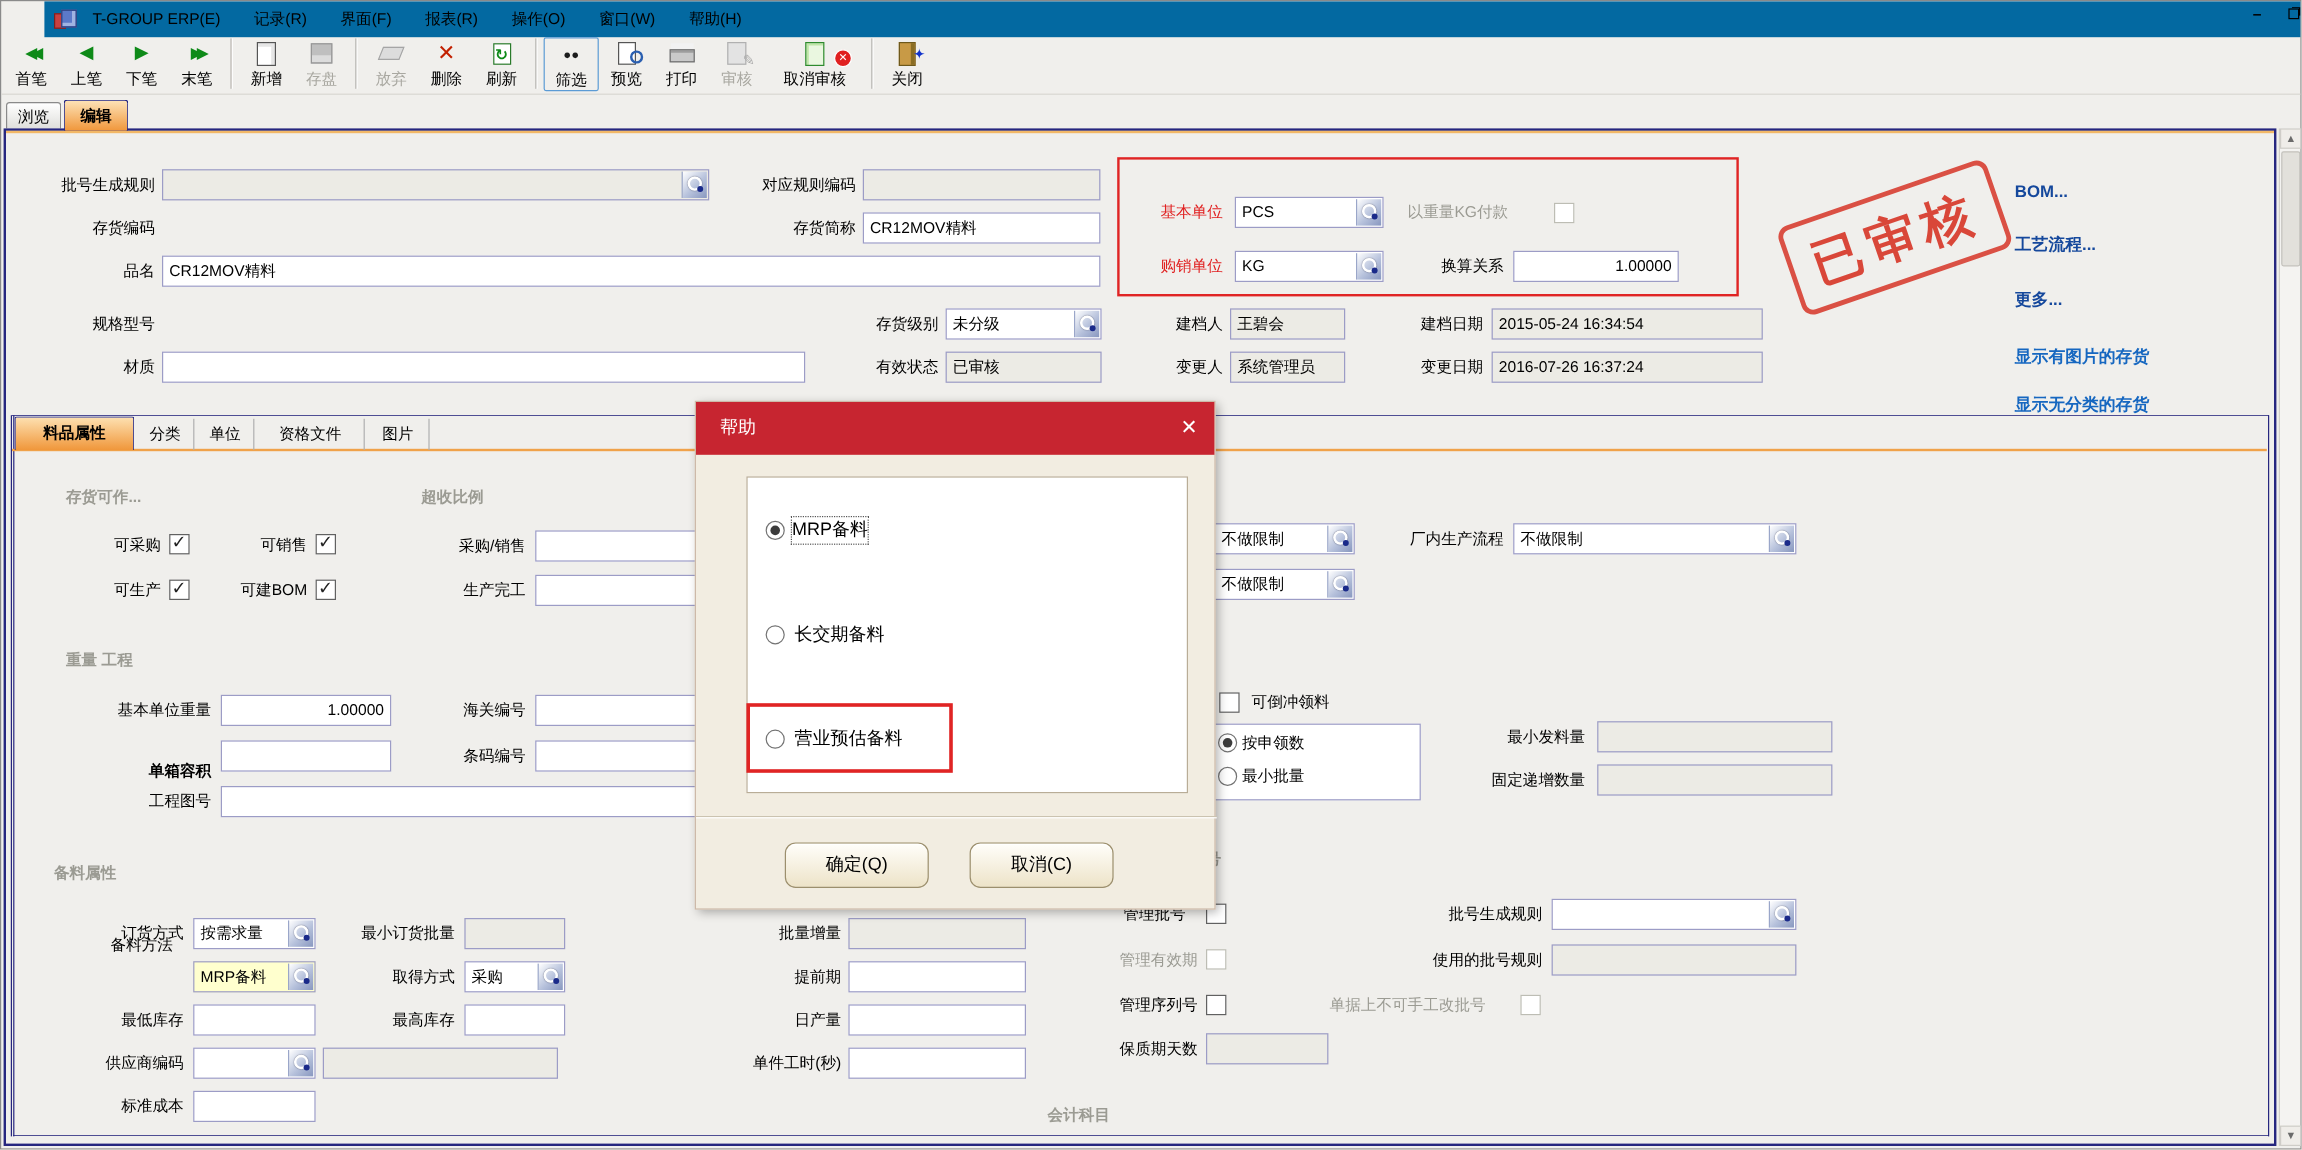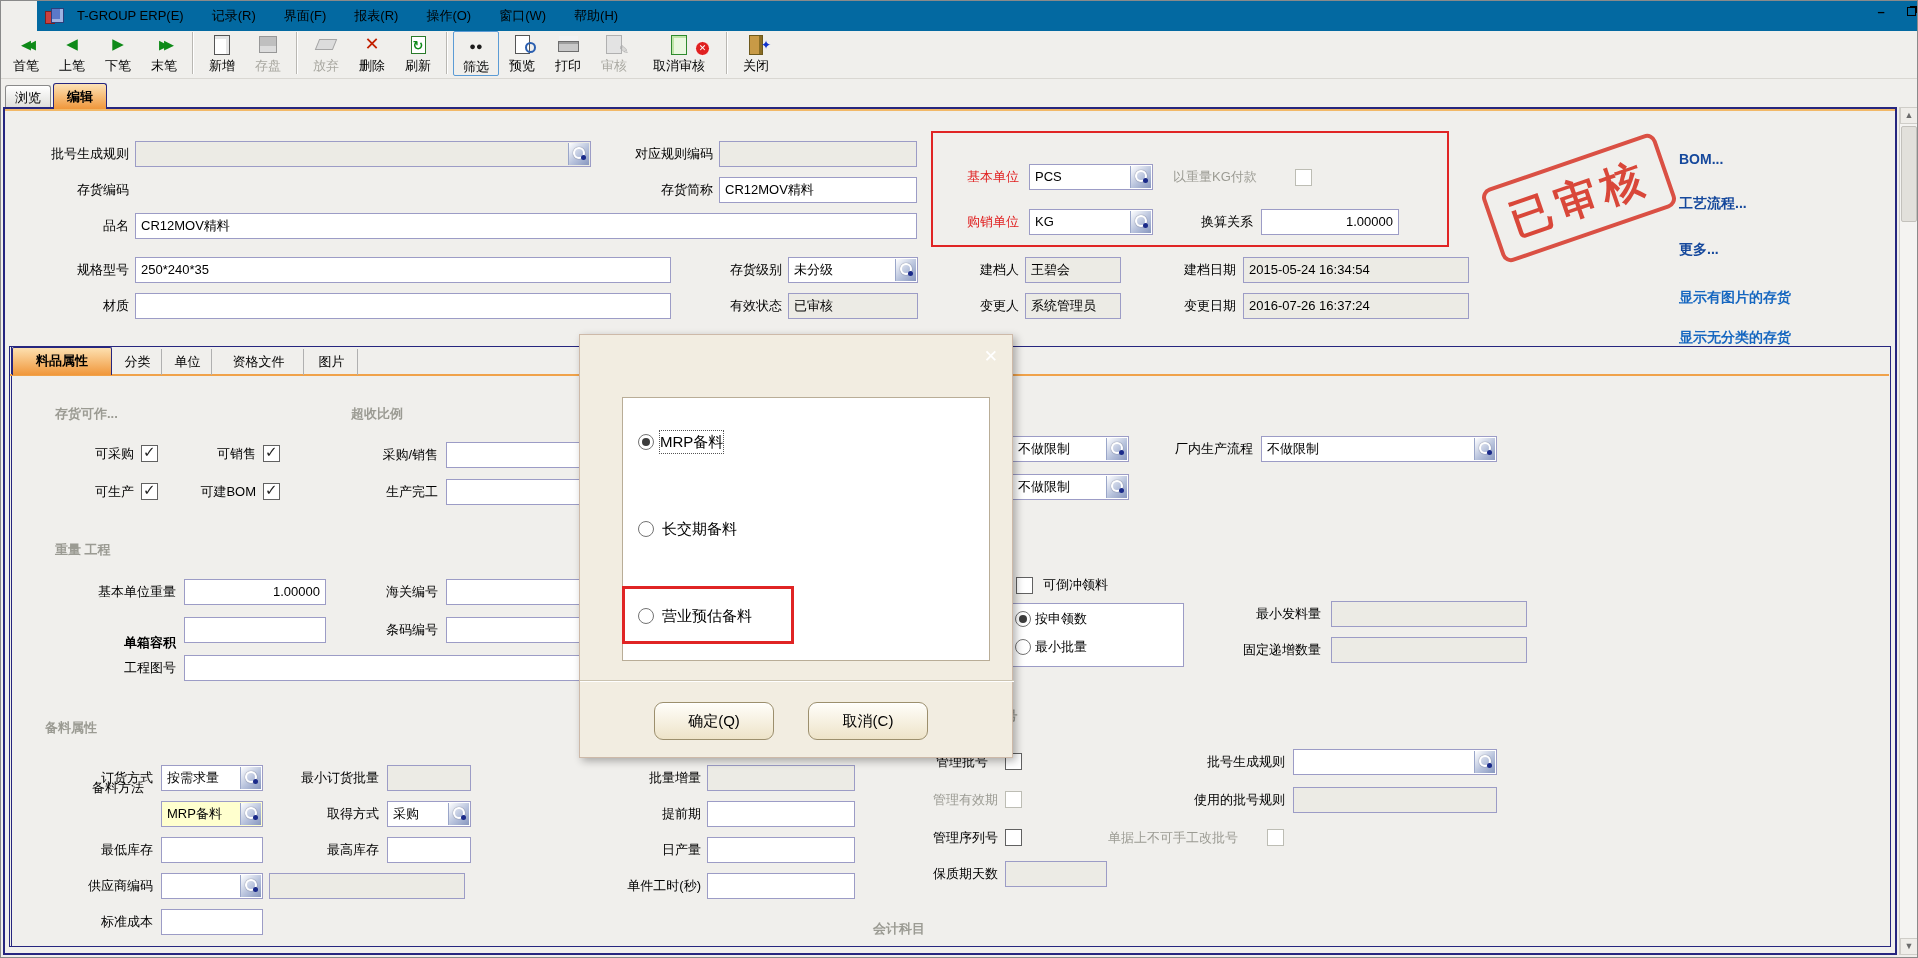--- a/index.html
+++ b/index.html
@@ -145,21 +145,20 @@
   <div class="fld dis" style="left:718px;top:140px;width:198px;"></div>
 
   <div class="lbl" style="left:8px;top:176px;width:120px;">存货编码</div>
   <div class="lbl" style="left:600px;top:176px;width:112px;">存货简称</div>
   <div class="fld" style="left:718px;top:176px;width:198px;">CR12MOV精料</div>
 
   <div class="lbl" style="left:8px;top:212px;width:120px;">品名</div>
   <div class="fld" style="left:134px;top:212px;width:782px;">CR12MOV精料</div>
 
   <div class="lbl" style="left:8px;top:256px;width:120px;">规格型号</div>
-  <div class="fld" style="left:134px;top:256px;width:536px;">250*240*35</div>
   <div class="lbl" style="left:695px;top:256px;width:86px;">存货级别</div>
   <div class="fld hasmag" style="left:787px;top:256px;width:130px;"><span>未分级</span><span class="mag"></span></div>
   <div class="lbl" style="left:950px;top:256px;width:68px;">建档人</div>
   <div class="fld dis" style="left:1024px;top:256px;width:96px;">王碧会</div>
   <div class="lbl" style="left:1170px;top:256px;width:65px;">建档日期</div>
   <div class="fld dis" style="left:1242px;top:256px;width:226px;">2015-05-24 16:34:54</div>
 
   <div class="lbl" style="left:8px;top:292px;width:120px;">材质</div>
   <div class="fld" style="left:134px;top:292px;width:536px;"></div>
   <div class="lbl" style="left:695px;top:292px;width:86px;">有效状态</div>
@@ -279,20 +278,21 @@
   <div class="lbl" style="left:1166px;top:786px;width:118px;">使用的批号规则</div>
   <div class="fld dis" style="left:1292px;top:786px;width:204px;"></div>
   <div class="lbl" style="left:912px;top:824px;width:85px;">管理序列号</div>
   <div class="cb" style="left:1004px;top:828px;"></div>
   <div class="lbl llbl glbl" style="left:1107px;top:824px;width:152px;">单据上不可手工改批号</div>
   <div class="cb disab" style="left:1266px;top:828px;"></div>
   <div class="lbl" style="left:912px;top:860px;width:85px;">保质期天数</div>
   <div class="fld dis" style="left:1004px;top:860px;width:102px;"></div>
 
   <div class="modal">
+    <div class="mtitle">帮助</div>
     <div class="mclose">✕</div>
     <div class="mlist"></div>
     <div class="rd on" style="left:58px;top:99px;"></div>
     <div class="mopt focus" style="left:80px;top:96px;">MRP备料</div>
     <div class="rd" style="left:58px;top:186px;"></div>
     <div class="mopt" style="left:82px;top:183px;">长交期备料</div>
     <div class="rd" style="left:58px;top:273px;"></div>
     <div class="mopt" style="left:82px;top:270px;">营业预估备料</div>
     <div class="redbox" style="left:42px;top:251px;width:172px;height:58px;"></div>
     <div class="msep"></div>

